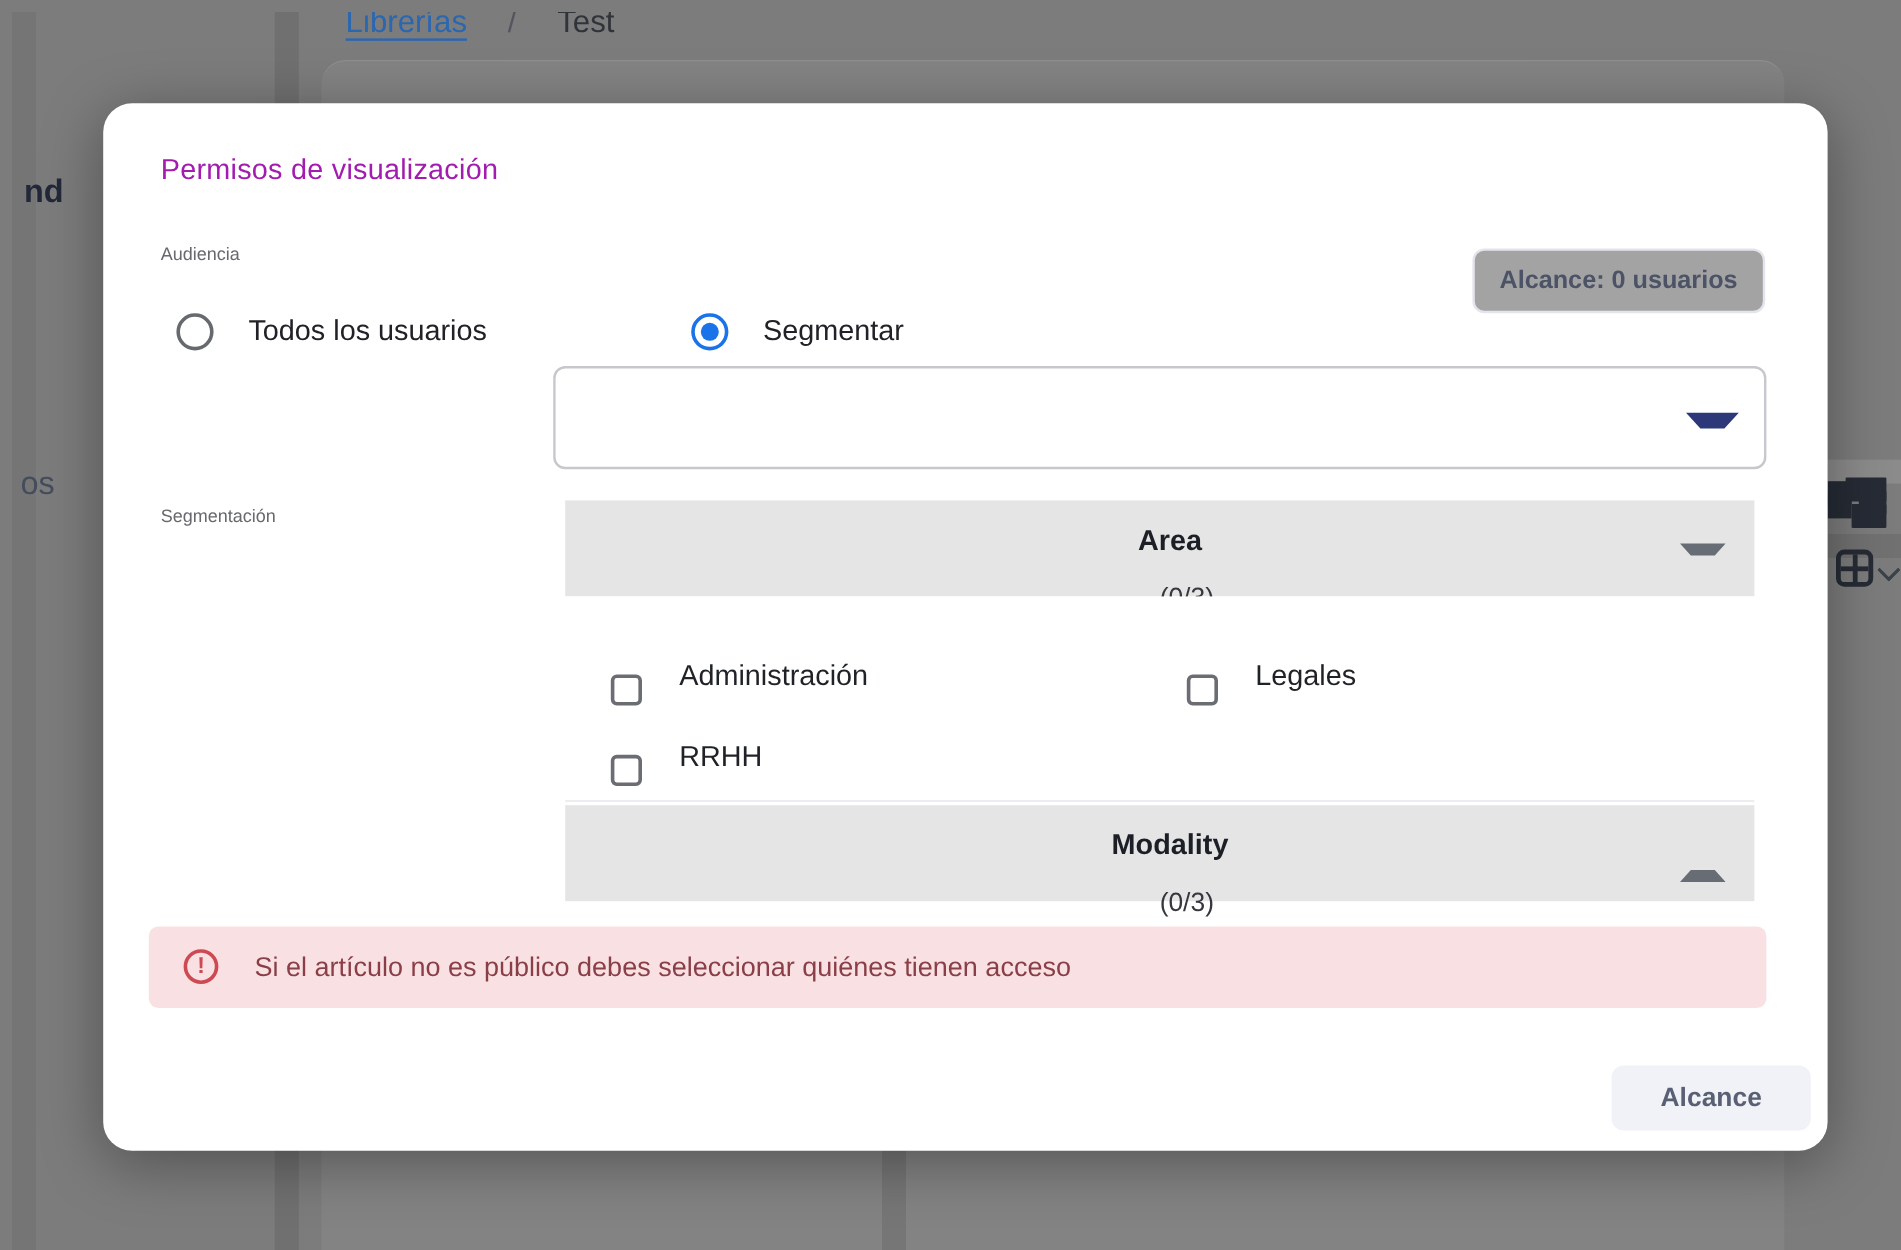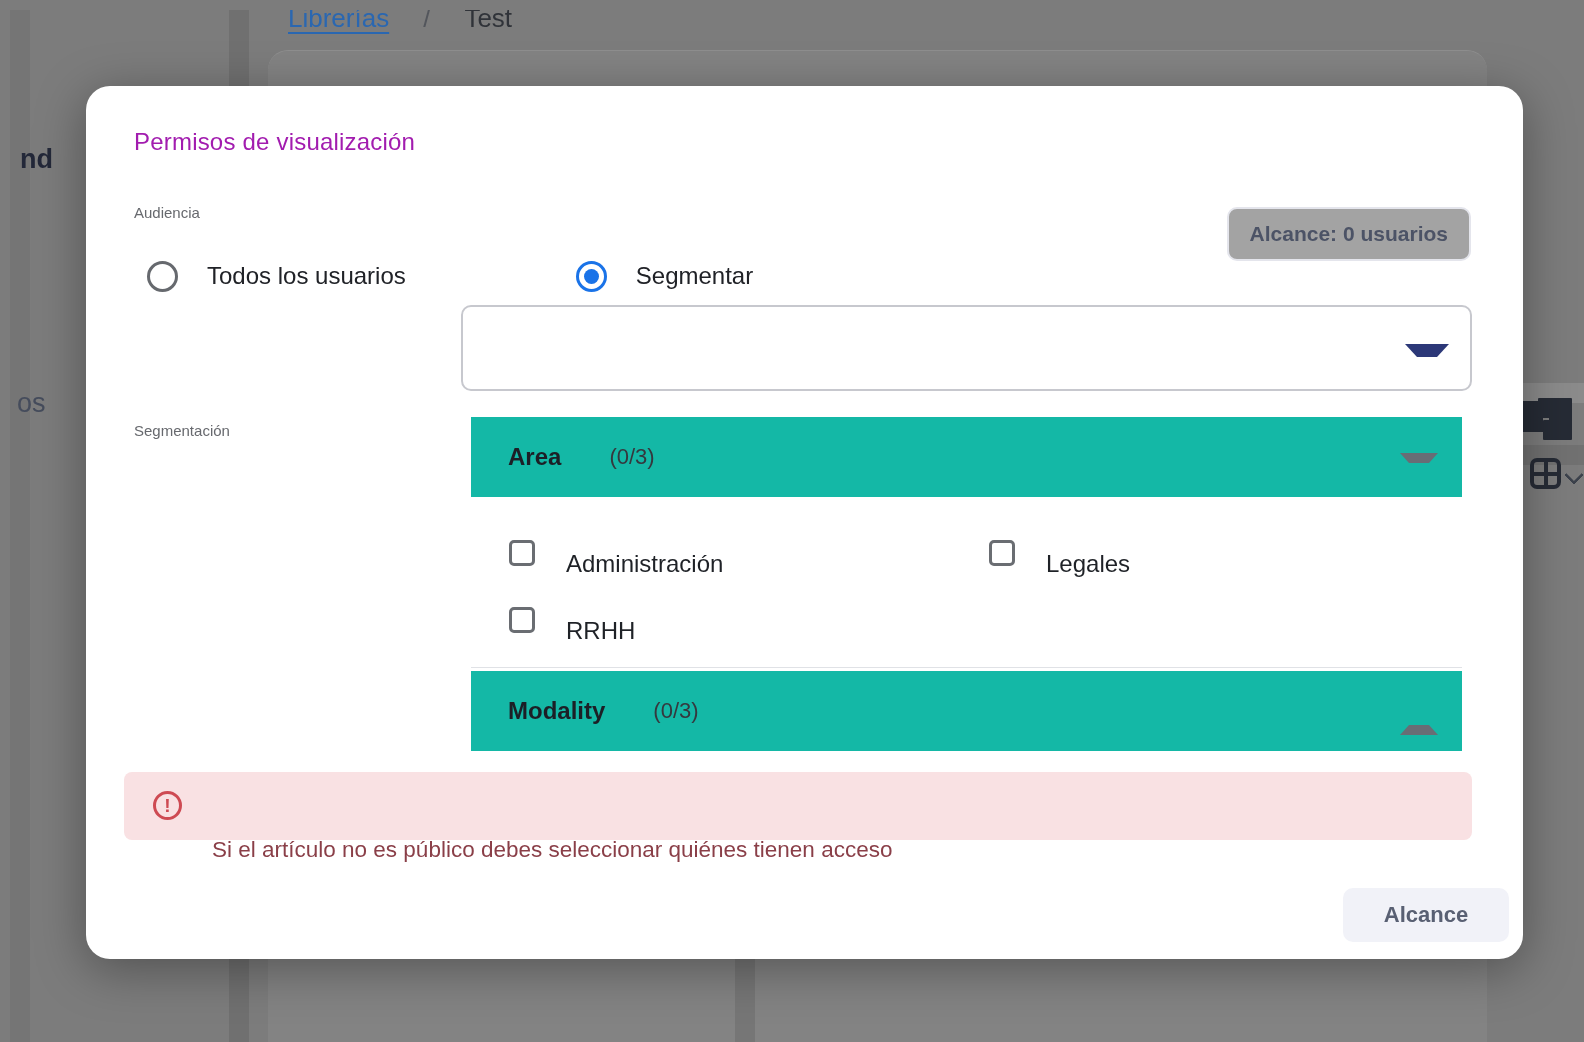--- a/index.html
+++ b/index.html
@@ -58,43 +58,43 @@
   .radio-label { font-size:24px; color:#202227; margin-left:19px; }
   .radio-gap { width:160px; }
 
   .select-field { position:absolute; left:375px; top:219px; width:1011px; height:86px;
                   border:2px solid #c7c8ce; border-radius:10px; background:#fff; }
   .select-caret { position:absolute; right:21px; top:37px; width:0; height:0;
                   border-left:12px solid transparent; border-right:12px solid transparent;
                   border-top:13px solid #2c3878; }
 
   .seg-panel { position:absolute; left:375px; top:321px; width:1011px; }
-  .group-header { position:relative; height:80px; background:#14b8a6; display:flex; align-items:center;
-                  padding-left:27px; cursor:pointer; }
+  .group-header { position:relative; height:80px; background:#e5e5e5; display:flex; align-items:center;
+                  padding-left:27px; cursor:pointer;flex-direction:column; }
   .group-name { font-size:24px; font-weight:700; color:#1c1f26; }
   .group-count { font-size:22px; color:#35383e; margin-left:28px; }
   .tri { position:absolute; right:24px; width:0; height:0;
          border-left:9px solid transparent; border-right:9px solid transparent; }
   .tri-down { top:36px; border-top:10px solid #686d75; }
   .tri-up { top:34px; border-bottom:10px solid #686d75; }
   .group-body { position:relative; height:171px; background:#fff; border-bottom:1px solid #e0e2e6; margin-bottom:3px; }
-  .chk-item { position:absolute; display:flex; align-items:flex-start; cursor:pointer; }
+  .chk-item { position:absolute; display:flex; align-items:flex-end; cursor:pointer; }
   .chk-box { width:25px; height:25px; border:3px solid #6a6d72; border-radius:5px; background:#fff; flex:0 0 auto; }
   .chk-label { font-size:24px; color:#1f2227; margin-left:21px; }
   .pos-r1c1 { left:28px; top:33px; }
   .pos-r1c2 { left:508px; top:33px; }
   .pos-r2c1 { left:28px; top:100px; }
 
   .alert { position:absolute; left:38px; top:686px; width:1348px; height:68px;
            background:#f9e1e3; border-radius:8px; }
   .alert-icon { position:absolute; left:29px; top:19px; width:29px; height:29px; border-radius:50%;
                 border:3px solid #ce4a53; color:#ce4a53; font-weight:700; font-size:19px;
                 display:flex; align-items:center; justify-content:center; }
   .alert-text { position:absolute; left:78px; top:0; height:68px; display:flex; align-items:center;
-                font-size:22.5px; color:#8a3f48;margin-top:44px; }
+                font-size:22.5px; color:#8a3f48; }
 
   .save-btn { position:absolute; right:14px; top:802px; width:166px; height:54px;
               background:#f1f2f8; border:none; border-radius:10px; font-family:inherit;
               font-size:22px; font-weight:700; color:#596073; cursor:pointer; }
 </style>
 </head>
 <body>
 
 <div class="canvas">
 

